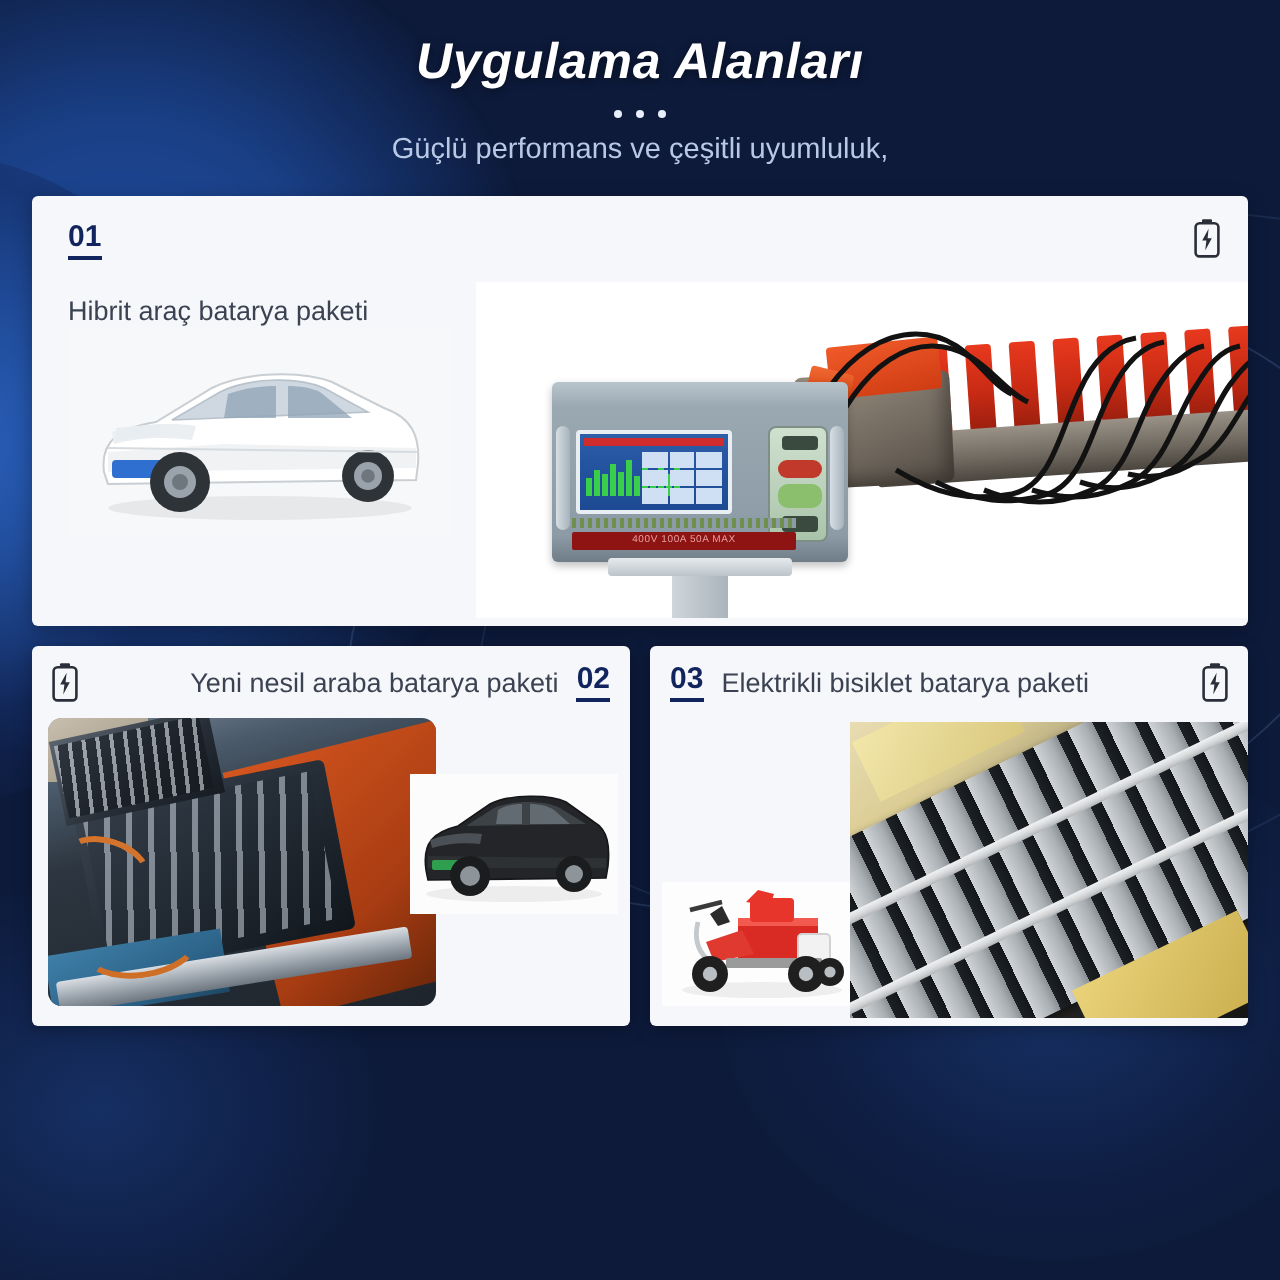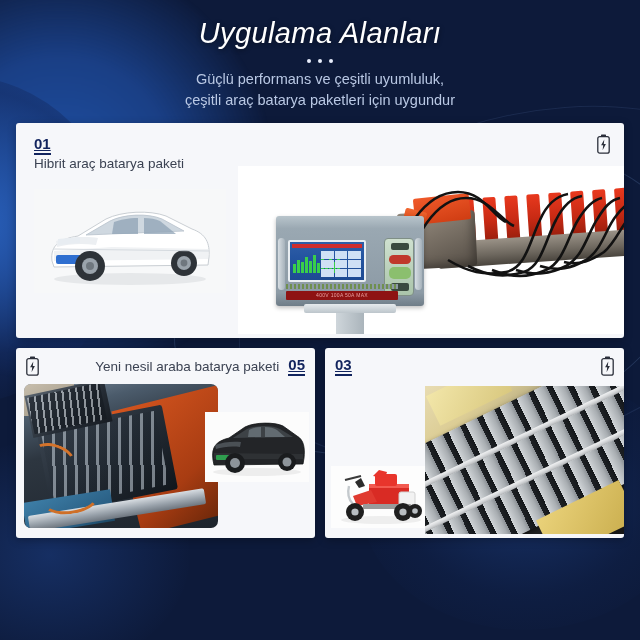--- a/index.html
+++ b/index.html
@@ -52,21 +52,21 @@
     position: absolute; left: 230px; top: 120px;
     width: 560px; height: 330px;
     border-radius: 50%;
     border: 1px solid rgba(150,190,255,0.10);
     transform: rotate(-18deg);
   }
 
   
   .header { position: relative; padding-top: 17px; text-align: center; }
   .title {
-    font-size: 29px; font-style: italic; font-weight: 400;
+    font-size: 25px; font-style: italic; font-weight: 700;
     color: #ffffff; letter-spacing: .4px;
     text-shadow: 0 1px 5px rgba(0,0,0,.45);
   }
   .subtitle {
     margin-top: 9px;
     font-size: 19px; font-style: italic; font-weight: 700;
     color: #ffffff; letter-spacing: .2px;
     text-shadow: 0 1px 5px rgba(0,0,0,.45);
   }
   .dots { margin: 9px auto 6px; display: flex; gap: 7px; justify-content: center; }
@@ -89,21 +89,21 @@
     box-shadow: 0 2px 9px rgba(0,0,0,.28);
   }
   .card-head {
     display: flex; align-items: center;
     padding: 9px 12px 7px 12px;
     gap: 9px;
   }
   .num {
     font-size: 15px; font-weight: 700; color: #12245e;
     border-bottom: 2px solid #12245e;
-    line-height: 16px; padding-bottom: 1px; text-decoration: underline;
+    line-height: 16px; padding-bottom: 1px;
   }
   .cap { font-size: 13.5px; color: #3b4252; white-space: nowrap; }
   .bat {
     width: 13px; height: 20px; flex: none;
     position: relative;
   }
   .spacer { flex: 1; }
 
   
   .card1 { height: 215px; }
@@ -327,31 +327,30 @@
   <div class="bg-swoosh2"></div>
 
   <div class="header">
     <div class="title">Uygulama Alanları</div>
     <div class="dots">
       <span></span>
       <span></span>
       <span></span>
     </div>
     <div class="tagline">Güçlü performans ve çeşitli uyumluluk,</div>
-    <div class="tagline">çeşitli araç batarya paketleri için uygundur</div>
   </div>
 
   <div class="cards">
 
     <div class="card card1">
       <div class="card1-body">
 
         <div style="position:absolute;left:18px;top:12px;">
           <div class="num" style="display:inline-block;">01</div>
-          <div class="cap" style="margin-top:1px;">Hibrit araç batarya paketi</div>
+          <div class="cap" style="margin-top:18px;">Hibrit araç batarya paketi</div>
         </div>
 
         <div class="bat bat-top-right">
           <svg width="13" height="20" viewBox="0 0 13 20">
             <rect x="4" y="0.6" width="5" height="2" rx="0.6" fill="#2b2f3a"></rect>
             <rect x="0.8" y="2.6" width="11.4" height="16.6" rx="2" fill="none" stroke="#2b2f3a" stroke-width="1.3"></rect>
             <path d="M7.3 5.4 L4.1 11.3 L6.2 11.3 L5.6 16.2 L8.9 10.1 L6.8 10.1 Z" fill="#2b2f3a"></path>
           </svg>
         </div>
 
@@ -462,21 +461,21 @@
         <div class="card-head">
           <div class="bat">
             <svg width="13" height="20" viewBox="0 0 13 20">
               <rect x="4" y="0.6" width="5" height="2" rx="0.6" fill="#2b2f3a"></rect>
               <rect x="0.8" y="2.6" width="11.4" height="16.6" rx="2" fill="none" stroke="#2b2f3a" stroke-width="1.3"></rect>
               <path d="M7.3 5.4 L4.1 11.3 L6.2 11.3 L5.6 16.2 L8.9 10.1 L6.8 10.1 Z" fill="#2b2f3a"></path>
             </svg>
           </div>
           <div class="spacer"></div>
           <div class="cap">Yeni nesil araba batarya paketi</div>
-          <div class="num">05</div>
+          <div class="num">02</div>
         </div>
         <div class="imgrow">
           <div class="photo packphoto">
             <div class="pack-tan"></div>
             <div class="pack-orange1"></div>
             <div class="pack-dark"></div>
             <div class="pack-ribs"></div>
             <div class="pack-top"></div>
             <div class="pack-cells"></div>
             <div class="pack-blue"></div>
@@ -500,20 +499,21 @@
               <circle cx="82" cy="50" r="9" fill="#1a1c1e"></circle>
               <circle cx="82" cy="50" r="4.5" fill="#8d949a"></circle>
             </svg>
           </div>
         </div>
       </div>
 
       <div class="card card3">
         <div class="card-head">
           <div class="num">03</div>
+          <div class="cap">Elektrikli bisiklet batarya paketi</div>
           <div class="spacer"></div>
           <div class="bat">
             <svg width="13" height="20" viewBox="0 0 13 20">
               <rect x="4" y="0.6" width="5" height="2" rx="0.6" fill="#2b2f3a"></rect>
               <rect x="0.8" y="2.6" width="11.4" height="16.6" rx="2" fill="none" stroke="#2b2f3a" stroke-width="1.3"></rect>
               <path d="M7.3 5.4 L4.1 11.3 L6.2 11.3 L5.6 16.2 L8.9 10.1 L6.8 10.1 Z" fill="#2b2f3a"></path>
             </svg>
           </div>
         </div>
         <div class="imgrow">

